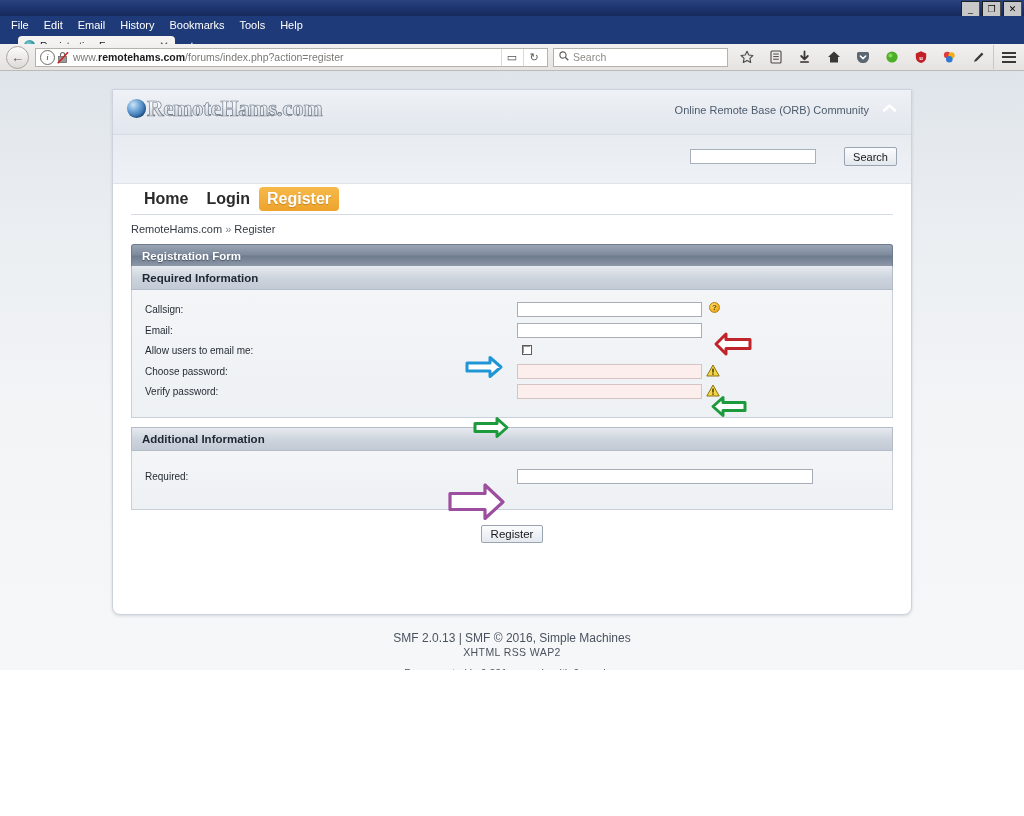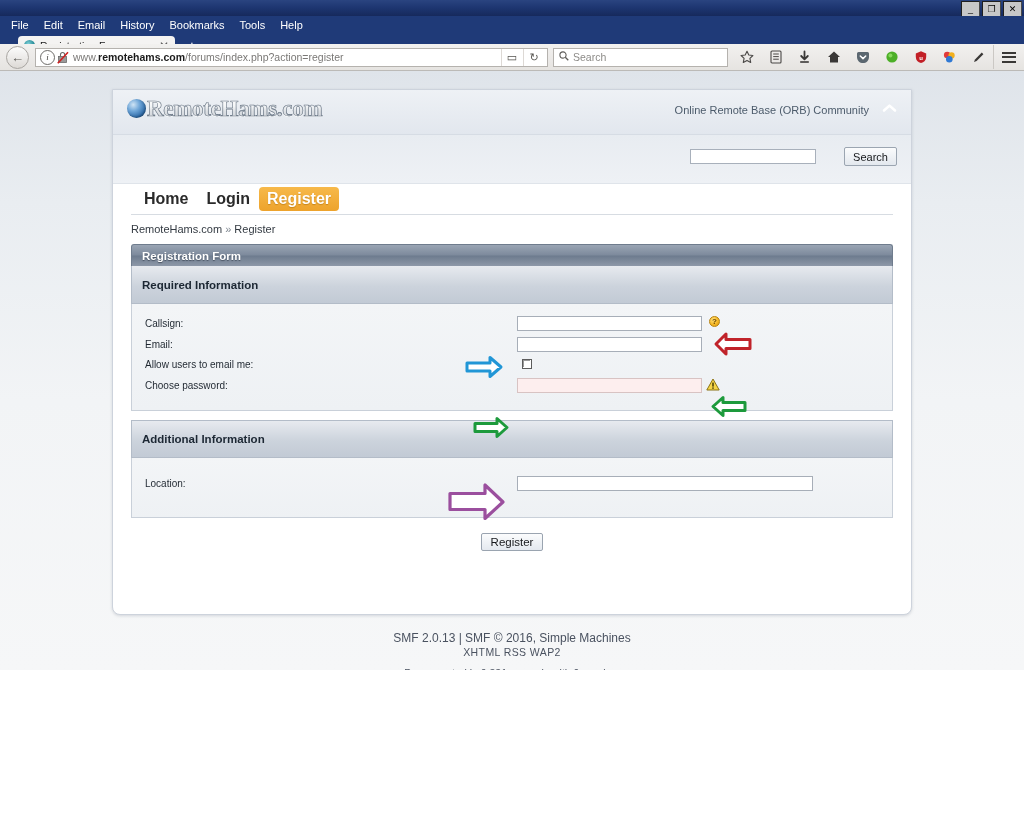--- a/index.html
+++ b/index.html
@@ -212,21 +212,21 @@
     background:linear-gradient(to bottom,#9aa5b4 0%,#7d8a9c 48%,#6d7b8e 52%,#8d98a8 100%);
     border:1px solid #6f7c8d;border-bottom:none;
     border-radius:3px 3px 0 0;
     display:flex;align-items:center;padding-left:10px;box-sizing:border-box;
   }
   .cat-bar span{
     font-size:11.5px;font-weight:bold;color:#ffffff;
     text-shadow:0 1px 1px rgba(60,70,85,.8);
   }
   .sub-bar{
-    height:38px;
+    height:24px;
     background:linear-gradient(to bottom,#e7eaef 0%,#ccd3dc 55%,#c2cad5 100%);
     border:1px solid #b3bcc8;border-top:none;
     display:flex;align-items:center;padding-left:10px;box-sizing:border-box;
   }
   .sub-bar span{
     font-size:11.5px;font-weight:bold;color:#1c2733;
   }
   .fieldbox{
     background:linear-gradient(to bottom,#f3f5f7 0%,#eef1f4 100%);
     border:1px solid #c9d0d9;border-top:none;
@@ -488,32 +488,43 @@
             <div class="finput pw"></div>
             <div class="warnicon">
               <svg width="14" height="13" viewBox="0 0 14 13">
                   <path d="M7 1 L13.2 12 H0.8 Z" fill="#f6d547" stroke="#8a7214" stroke-width="1"></path>
                   <rect x="6.3" y="4.6" width="1.4" height="4" fill="#3a3000"></rect>
                   <rect x="6.3" y="9.4" width="1.4" height="1.4" fill="#3a3000"></rect>
                 </svg>
             </div>
           </div>
 
+          <div class="frow">
+            <div class="flabel">Verify password:</div>
+            <div class="finput pw"></div>
+            <div class="warnicon">
+              <svg width="14" height="13" viewBox="0 0 14 13">
+                  <path d="M7 1 L13.2 12 H0.8 Z" fill="#f6d547" stroke="#8a7214" stroke-width="1"></path>
+                  <rect x="6.3" y="4.6" width="1.4" height="4" fill="#3a3000"></rect>
+                  <rect x="6.3" y="9.4" width="1.4" height="1.4" fill="#3a3000"></rect>
+                </svg>
+            </div>
+          </div>
 
         </div>
 
         <div style="height:9px;background:#ffffff;"></div>
 
         <div class="sub-bar" style="border-top:1px solid #b3bcc8;">
           <span>Additional Information</span>
         </div>
 
         <div class="fieldbox" style="padding:18px 0 20px 0;">
           <div class="frow">
-            <div class="flabel">Location:</div>
+            <div class="flabel">Required:</div>
             <div class="loc-input"></div>
           </div>
         </div>
 
         <div class="submitwrap">
           <div class="regbtn">Register</div>
         </div>
 
         <div class="bottompad"></div>
       </div>

